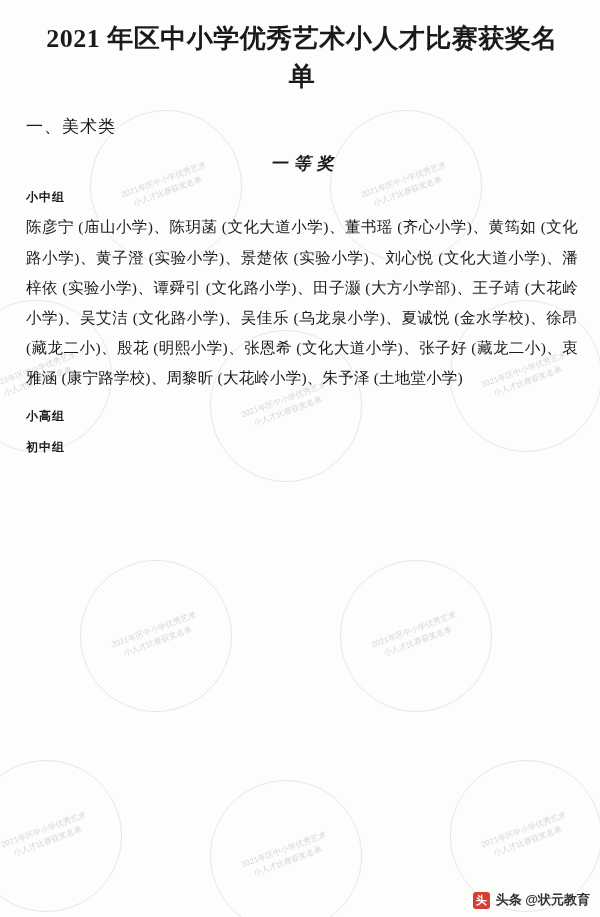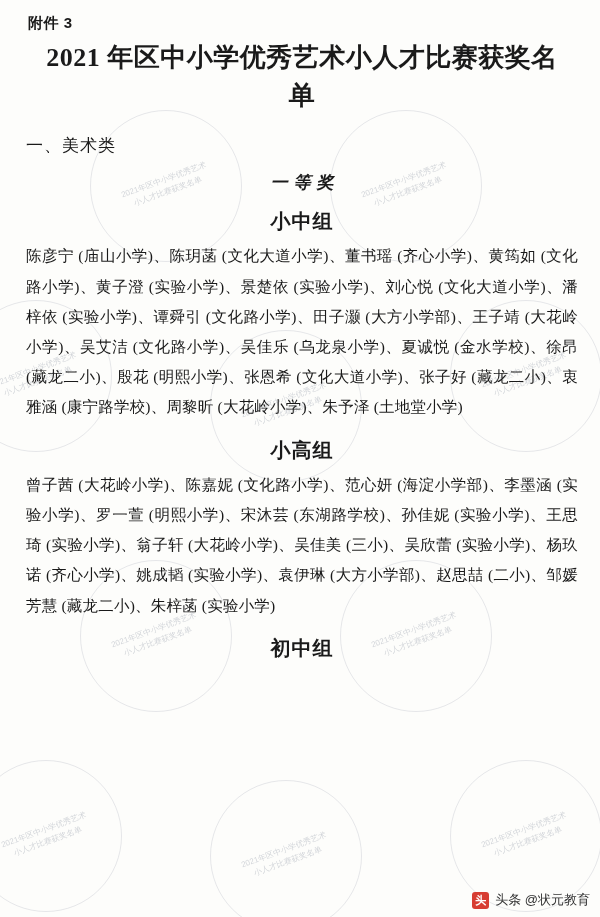--- a/index.html
+++ b/index.html
@@ -87,26 +87,25 @@
     text-align: center;
     font-size: 17px;
     font-weight: 700;
     margin: 14px 0 12px 0;
     letter-spacing: 6px;
     padding-left: 6px;
     font-family: "Liberation Sans", sans-serif;
     font-style: italic;
   }
   .group-heading {
-    font-size: 20px;
+    font-size: 12px;
     font-weight: 700;
     margin: 14px 0 6px 0;
     letter-spacing: 1px;
     font-family: "Liberation Sans", sans-serif;
-    text-align: center;
   }
   .name-list {
     font-size: 15.5px;
     line-height: 1.95;
     text-align: justify;
     text-justify: inter-ideograph;
     letter-spacing: 0.2px;
     margin: 0 0 4px 0;
   }
   .footer {
@@ -129,20 +128,21 @@
     height: 17px;
     border-radius: 3px;
     background: #d73d32;
     color: #fff;
     font-size: 11px;
     font-weight: 700;
     line-height: 1;
   }
   .footer-text {
     color: #333;
+    font-weight: bold;
   }
 </style>
 </head>
 <body>
 
 <div class="page">
 
   <div class="watermarks">
     <div class="wm" style="left:90px; top:110px;">
         <span>2021年区中小学优秀艺术小人才比赛获奖名单</span>
@@ -171,34 +171,32 @@
     <div class="wm" style="left:210px; top:780px;">
         <span>2021年区中小学优秀艺术小人才比赛获奖名单</span>
       </div>
     <div class="wm" style="left:450px; top:760px;">
         <span>2021年区中小学优秀艺术小人才比赛获奖名单</span>
       </div>
   </div>
 
   <div class="content">
 
-    <div class="attachment-label">附件 3</div>
 
     <h1 class="doc-title">2021 年区中小学优秀艺术小人才比赛获奖名单</h1>
 
     <div class="section-heading">一、美术类</div>
 
 
     <div class="award-level">一等奖</div>
 
     <div class="group-heading">小中组</div>
     <p class="name-list">陈彦宁 (庙山小学)、陈玥菡 (文化大道小学)、董书瑶 (齐心小学)、黄筠如 (文化路小学)、黄子澄 (实验小学)、景楚依 (实验小学)、刘心悦 (文化大道小学)、潘梓依 (实验小学)、谭舜引 (文化路小学)、田子灏 (大方小学部)、王子靖 (大花岭小学)、吴艾洁 (文化路小学)、吴佳乐 (乌龙泉小学)、夏诚悦 (金水学校)、徐昂 (藏龙二小)、殷花 (明熙小学)、张恩希 (文化大道小学)、张子好 (藏龙二小)、衷雅涵 (康宁路学校)、周黎昕 (大花岭小学)、朱予泽 (土地堂小学)</p>
 
     <div class="group-heading">小高组</div>
-    <p class="name-list">曾子茜 (大花岭小学)、陈嘉妮 (文化路小学)、范心妍 (海淀小学部)、李墨涵 (实验小学)、罗一萱 (明熙小学)、宋沐芸 (东湖路学校)、孙佳妮 (实验小学)、王思琦 (实验小学)、翁子轩 (大花岭小学)、吴佳美 (三小)、吴欣蕾 (实验小学)、杨玖诺 (齐心小学)、姚成韬 (实验小学)、袁伊琳 (大方小学部)、赵思喆 (二小)、邹媛芳慧 (藏龙二小)、朱梓菡 (实验小学)</p>
 
     <div class="group-heading">初中组</div>
 
   </div>
 
   <div class="footer">
     <span class="toutiao-logo">头</span>
     <span class="footer-text">头条 @状元教育</span>
   </div>
 

